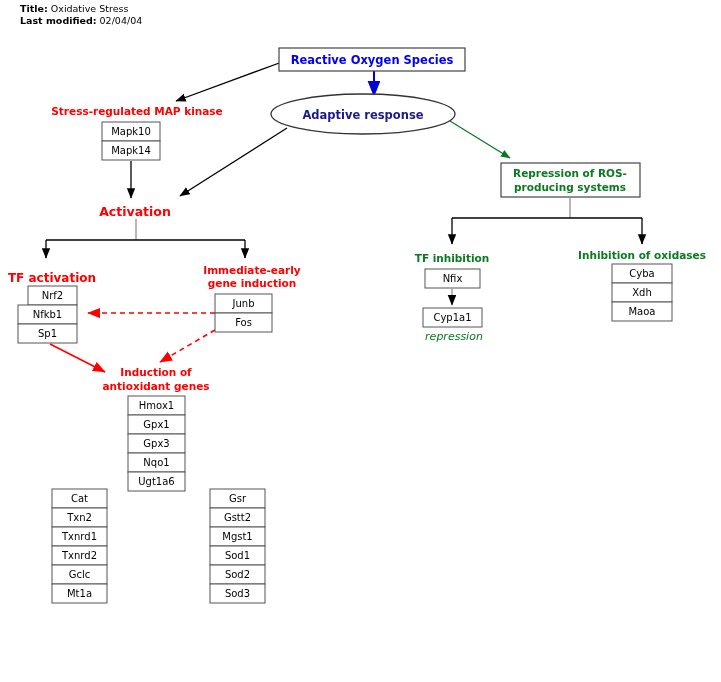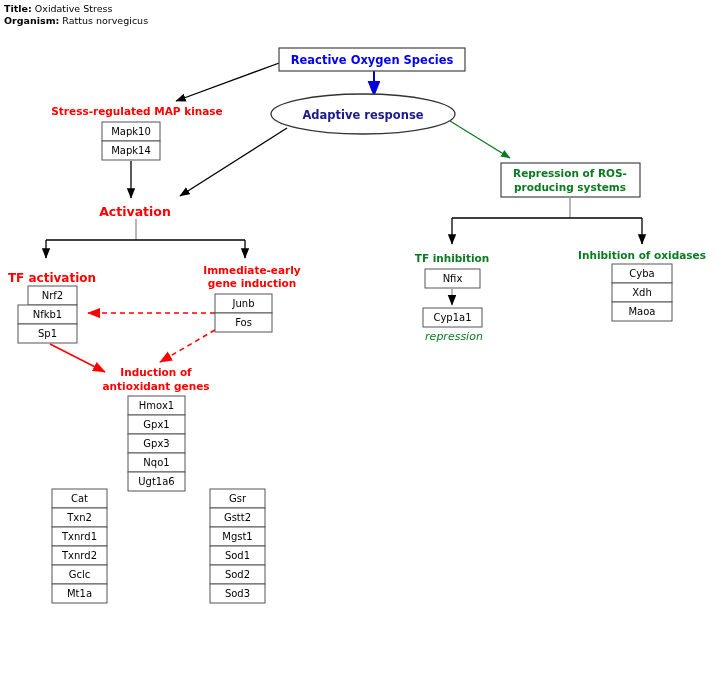--- a/index.html
+++ b/index.html
@@ -18,21 +18,21 @@
   #canvas {
     position: absolute;
     left: 0;
     top: 0;
     width: 721px;
     height: 682px;
   }
   
   .meta {
     position: absolute;
-    left: 4px;
+    left: 20px;
     top: 3px;
     font-size: 9.5px;
     color: #000000;
     line-height: 12.4px;
   }
   .meta-row {
     white-space: nowrap;
     height: 12.4px;
   }
   .meta-key {
@@ -118,21 +118,21 @@
   }
 </style>
 </head>
 <body>
 
 <div class="meta">
   <div class="meta-row">
     <span class="meta-key">Title:</span><span class="meta-val">Oxidative Stress</span>
   </div>
   <div class="meta-row">
-    <span class="meta-key">Organism:</span><span class="meta-val">Rattus norvegicus</span>
+    <span class="meta-key">Last modified:</span><span class="meta-val">02/04/04</span>
   </div>
 </div>
 
 <svg id="canvas" viewBox="0 0 721 682">
   <defs>
     <marker id="arrow-black" markerWidth="9" markerHeight="9" refX="7.5" refY="3.2" orient="auto">
       <path d="M0,0 L8,3.2 L0,6.4 z" fill="#000000"></path>
     </marker>
     <marker id="arrow-blue" markerWidth="9" markerHeight="9" refX="7.5" refY="3.2" orient="auto">
       <path d="M0,0 L8,3.2 L0,6.4 z" fill="#0000dd"></path>

